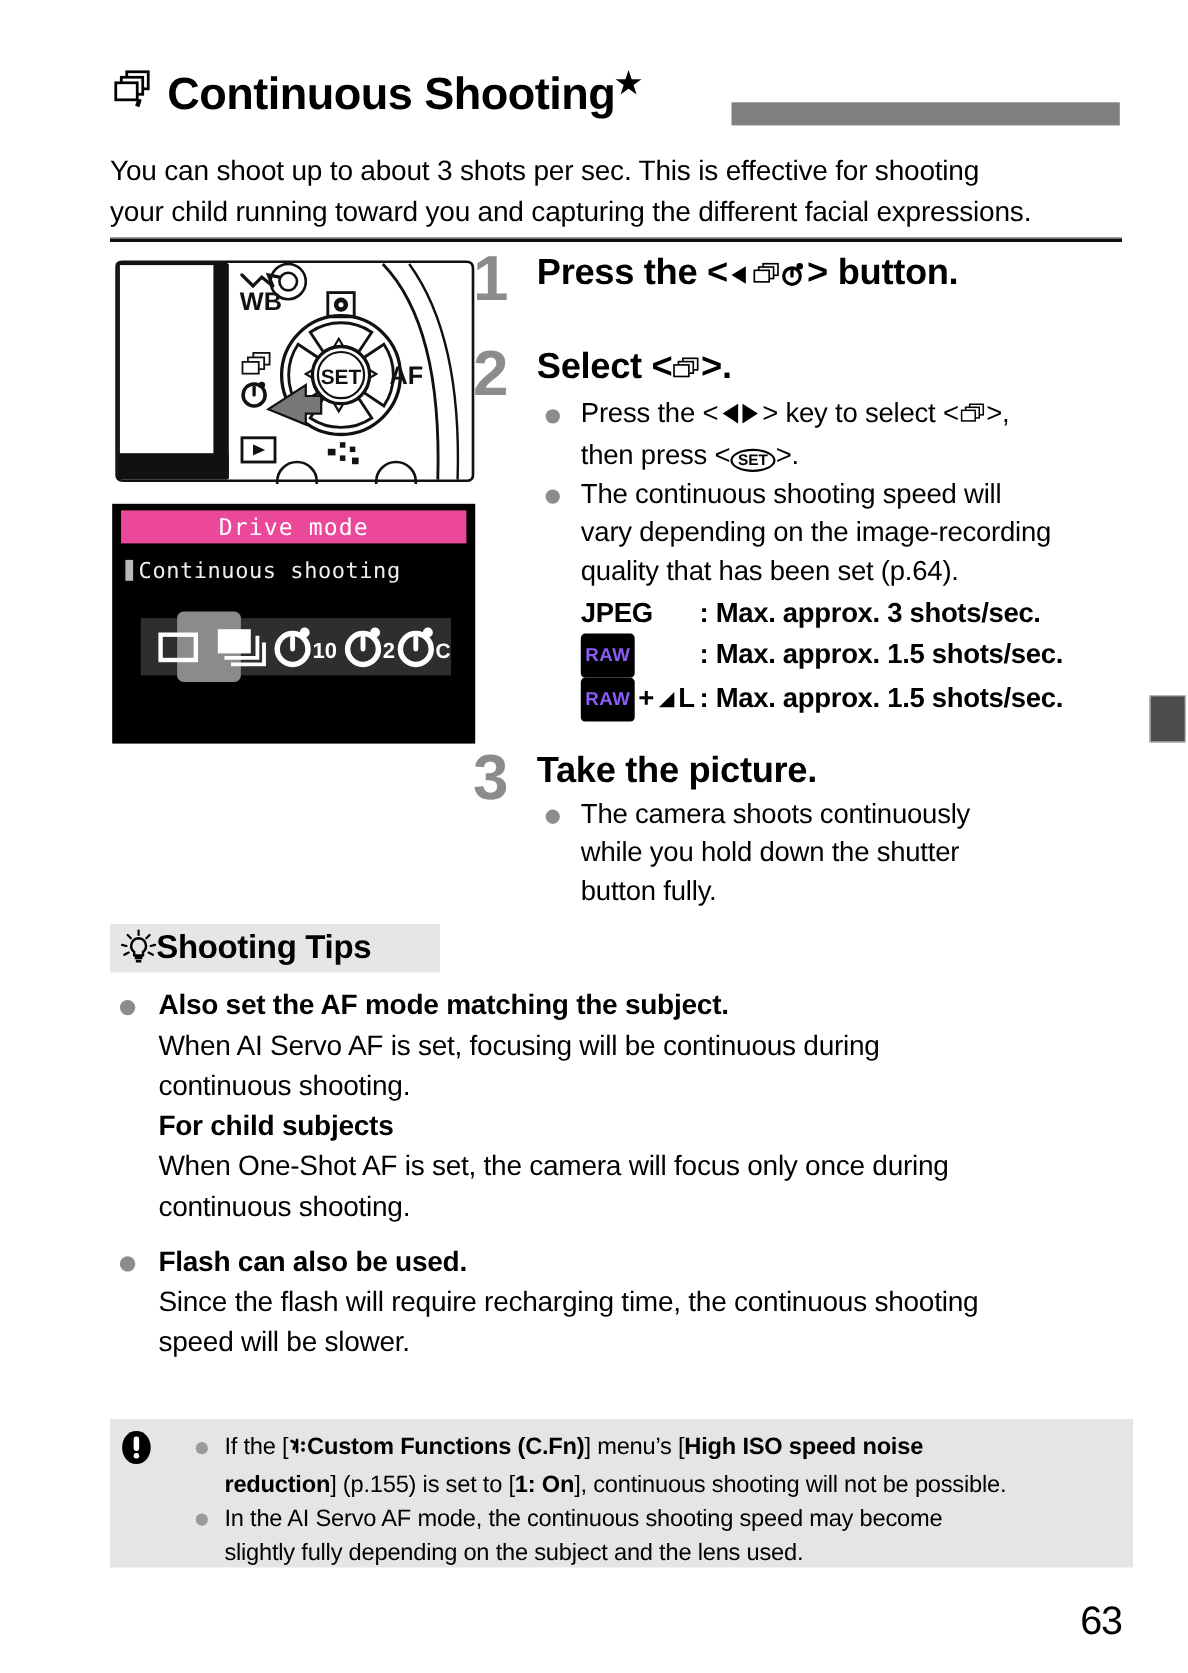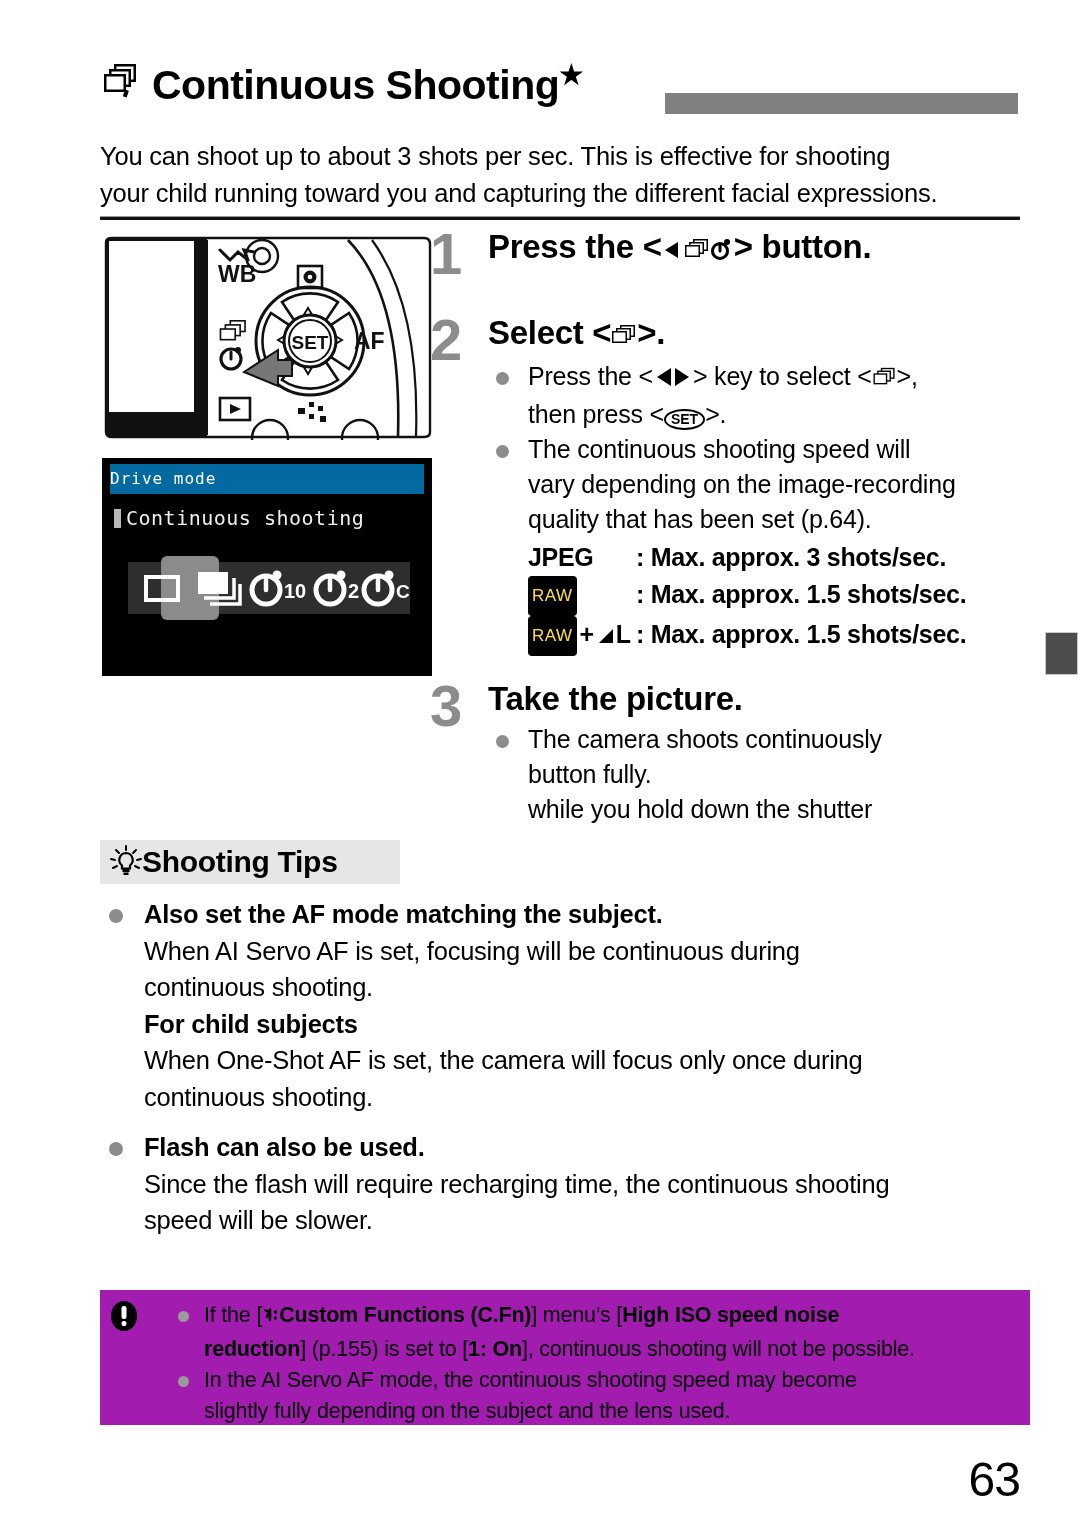--- a/index.html
+++ b/index.html
@@ -45,23 +45,23 @@
   
   .camera-fig{
     position:absolute; left:102px; top:236px; width:332px; height:204px;
   }
   .lcd{
     position:absolute; left:102px; top:458px; width:330px; height:218px;
     background:#000;
   }
   .lcd-title{
     position:absolute; left:8px; top:6px; width:314px; height:30px;
-    background:#0369a1; color:#fff;
+    background:#ec4899; color:#fff;
     font-family:"DejaVu Sans Mono", monospace;
-    font-size:16px; line-height:30px; letter-spacing:1px;
+    font-size:21px; text-align:center; line-height:30px; letter-spacing:1px;
   }
   .lcd-sub{
     position:absolute; left:12px; top:48px;
     font-family:"DejaVu Sans Mono", monospace;
     font-size:20px; color:#efefef; letter-spacing:0.5px;
     white-space:nowrap;
   }
   .lcd-sub .mark{
     display:inline-block; width:7px; height:19px; background:#b9b9b9;
     vertical-align:-3px; margin-right:5px;
@@ -106,22 +106,22 @@
     margin-left:58px; margin-top:2px; padding-left:40px;
     font-size:25px; line-height:37px; font-weight:bold;
     letter-spacing:-0.3px; white-space:nowrap;
   }
   .spec-row{display:block;}
   .spec-label{display:inline-block; width:108px;}
 
   
   .g{display:inline-block; vertical-align:-3px;}
   .raw-badge{
-    display:inline-block; background:#000; color:#fde047;
-    font-size:17px; font-weight:normal; padding:1px 4px 2px 4px;
+    display:inline-block; background:#000; color:#8b5cf6;
+    font-size:17px; font-weight:bold; padding:1px 4px 2px 4px;
     border-radius:4px; letter-spacing:0.5px; vertical-align:2px;
     font-family:"Liberation Sans", sans-serif;
   }
   .set-badge{
     display:inline-block; border:2.5px solid #000; border-radius:50%;
     font-size:14px; font-weight:bold; padding:1px 5px 2px 5px;
     line-height:14px; vertical-align:-1px; letter-spacing:0px;
   }
 
   
@@ -142,41 +142,41 @@
   .tip-bullet::before{
     content:""; position:absolute; left:9px; top:13px;
     width:14px; height:14px; border-radius:50%; background:#8c8c8c;
   }
   .tip-indent{padding-left:44px;}
   .b{font-weight:bold;}
 
   
   .note{
     position:absolute; left:100px; top:1290px; width:930px; height:135px;
-    background:#a21caf;
+    background:#e5e5e5;
   }
   .note-icon{position:absolute; left:6px; top:8px; width:36px; height:36px;}
   .note-list{position:absolute; left:72px; top:10px; width:850px;}
   .note-item{
     position:relative; padding-left:32px;
     font-size:21.5px; line-height:31px; letter-spacing:-0.2px;
   }
   .note-item::before{
     content:""; position:absolute; left:6px; top:11px;
     width:11px; height:11px; border-radius:50%; background:#9a9a9a;
   }
 
   
   .tab-marker{
     position:absolute; left:1045px; top:632px; width:31px; height:41px;
     background:#4d4d4d; border:1px solid #c9c9c9;
   }
   .page-num{
     position:absolute; left:930px; top:1452px; width:90px;
-    text-align:right; font-size:48px; letter-spacing:-1px;
+    text-align:right; font-size:36px; letter-spacing:-1px;
   }
 </style>
 </head>
 <body>
 
 <div class="page">
 
   <div class="title-row">
     <span class="title-icon">
       <svg width="42" height="42" viewBox="0 0 42 42">
@@ -390,22 +390,22 @@
         </div>
       </div>
     </div>
 
     <div class="step" style="margin-top:24px;">
       <div class="step-num">3</div>
       <div class="step-head">Take the picture.</div>
       <div class="bullets">
         <div class="bl">
           <div>The camera shoots continuously</div>
+          <div>while you hold down the shutter</div>
           <div>button fully.</div>
-          <div>while you hold down the shutter</div>
         </div>
       </div>
     </div>
   </div>
 
   <div class="tips-head">
     <span class="tips-bulb">
       <svg width="36" height="36" viewBox="0 0 36 36">
         <path d="M18 9 a7 7 0 0 1 4 12.5 v3 h-8 v-3 A7 7 0 0 1 18 9 Z" fill="none" stroke="#000" stroke-width="2.2"></path>
         <rect x="14.5" y="25" width="7" height="3" fill="#000"></rect>

